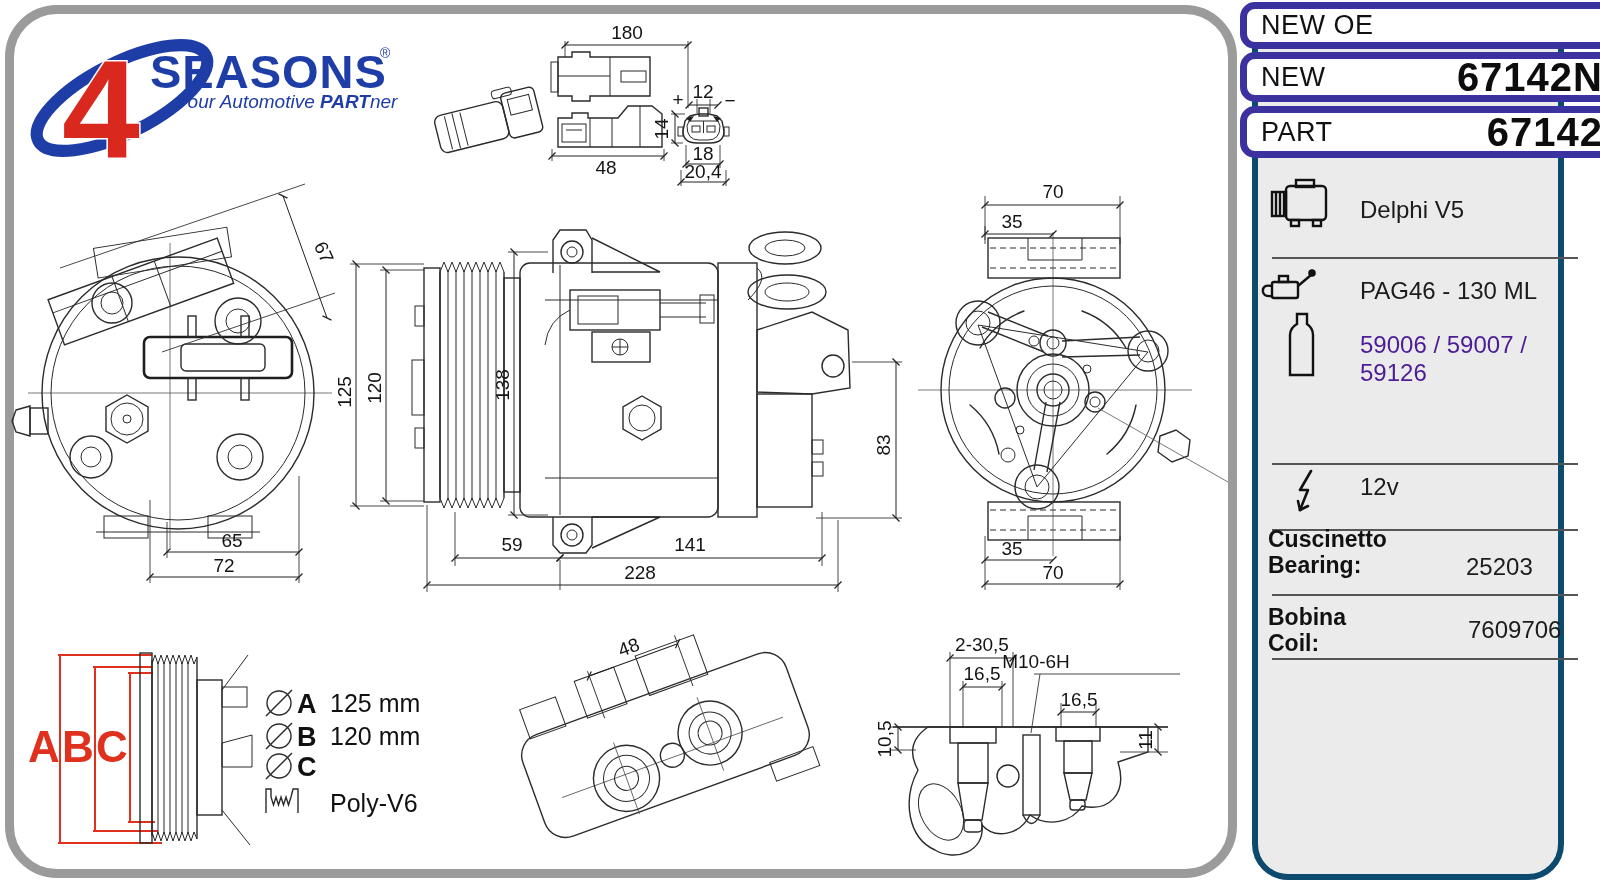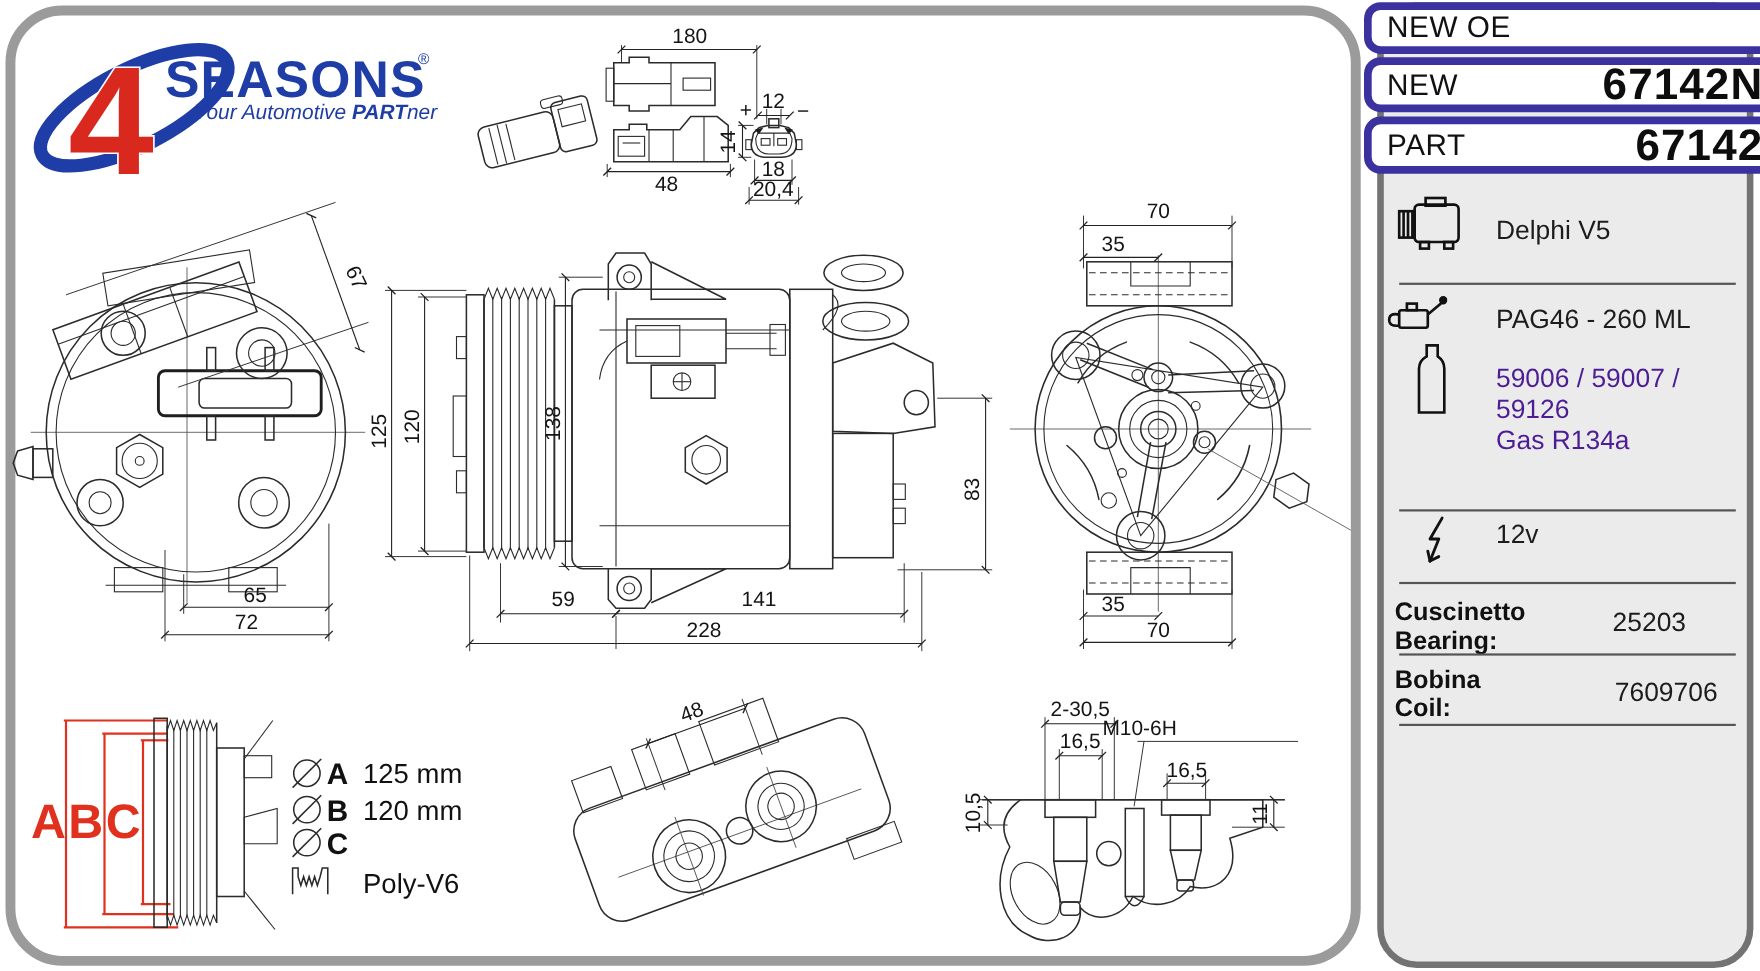--- a/index.html
+++ b/index.html
@@ -2,22 +2,22 @@
 <html><head>
 <meta charset="utf-8">
 <style>
   html,body{margin:0;padding:0;background:#fff;}
   body{position:relative;width:1600px;height:883px;overflow:hidden;
        font-family:"Liberation Sans",sans-serif;color:#1a1a1a;}
   .main-panel{position:absolute;left:5px;top:5px;width:1232px;height:873px;
       box-sizing:border-box;border:9px solid #9b9b9b;border-radius:52px;background:#fff;}
   .drawings{position:absolute;left:0;top:0;width:1240px;height:883px;}
   
-  .sidebar{position:absolute;left:1252px;top:2px;width:342px;height:878px;
-      box-sizing:border-box;background:#ebebeb;border:6px solid #737373;border-radius:36px;}
+  .sidebar{position:absolute;left:1252px;top:2px;width:312px;height:878px;
+      box-sizing:border-box;background:#ebebeb;border:6px solid #0c4a6e;border-radius:36px;}
   .s-abs{position:absolute;}
   .s-text{position:absolute;font-size:24px;color:#1c1c1c;white-space:nowrap;}
   .s-lines{position:absolute;font-size:24px;color:#4c1d95;line-height:28px;}
   .s-bold{position:absolute;font-size:23px;font-weight:bold;color:#111;line-height:26px;}
   .s-hr{position:absolute;left:14px;width:306px;height:0;border-top:2px solid #555;}
   
   .pn-box{position:absolute;left:1240px;width:384px;box-sizing:border-box;background:#fff;
       border:7px solid #3b32a0;border-radius:15px;display:flex;align-items:center;padding:0 14px;}
   .pn-label{font-size:27px;color:#111;letter-spacing:.5px;}
   .pn-value{flex:1;text-align:right;font-size:40px;font-weight:bold;color:#0d0d0d;letter-spacing:1px;}
@@ -485,42 +485,41 @@
 
   <svg class="s-abs" style="left:0px;top:258px" width="58" height="42" viewBox="0 0 58 42">
     <g fill="none" stroke="#111" stroke-width="2.4">
       <path d="M14,20 Q4,18 5,26 Q6,31 14,30"></path>
       <rect x="14" y="16" width="26" height="16" rx="2"></rect>
       <rect x="21" y="10" width="9" height="6"></rect>
       <path d="M40,20 L53,9"></path>
       <circle cx="54" cy="7" r="2.6" fill="#111"></circle>
     </g>
   </svg>
-  <div class="s-text" style="left:102px;top:269px">PAG46 - 260 ML</div>
+  <div class="s-text" style="left:102px;top:269px">PAG46 - 130 ML</div>
 
   <svg class="s-abs" style="left:26px;top:300px" width="36" height="70" viewBox="0 0 36 70">
     <path d="M6,67 V27 Q6,20 13,16 V6 H23 V16 Q29,20 29,27 V67 Z" fill="none" stroke="#111" stroke-width="2.4"></path>
   </svg>
   <div class="s-lines" style="left:102px;top:323px">
     <div>59006 / 59007 / 59126</div>
-    <div>Gas R134a</div>
   </div>
   <div class="s-hr" style="top:455px"></div>
 
   <svg class="s-abs" style="left:35px;top:460px" width="28" height="50" viewBox="0 0 28 50">
     <g fill="none" stroke="#111" stroke-width="2.6" stroke-linecap="round" stroke-linejoin="round">
       <path d="M18,3 L7,22 L15,22 L7,42"></path>
       <path d="M7,42 L5,33"></path>
         <path d="M7,42 L15,38"></path>
     </g>
   </svg>
   <div class="s-text" style="left:102px;top:465px">12v</div>
   <div class="s-hr" style="top:521px"></div>
 
-  <div class="s-bold" style="left:10px;top:535px">
+  <div class="s-bold" style="left:10px;top:518px">
     <div>Cuscinetto</div>
     <div>Bearing:</div>
   </div>
   <div class="s-text" style="left:208px;top:545px">25203</div>
   <div class="s-hr" style="top:586px"></div>
 
   <div class="s-bold" style="left:10px;top:596px">
     <div>Bobina</div>
     <div>Coil:</div>
   </div>

